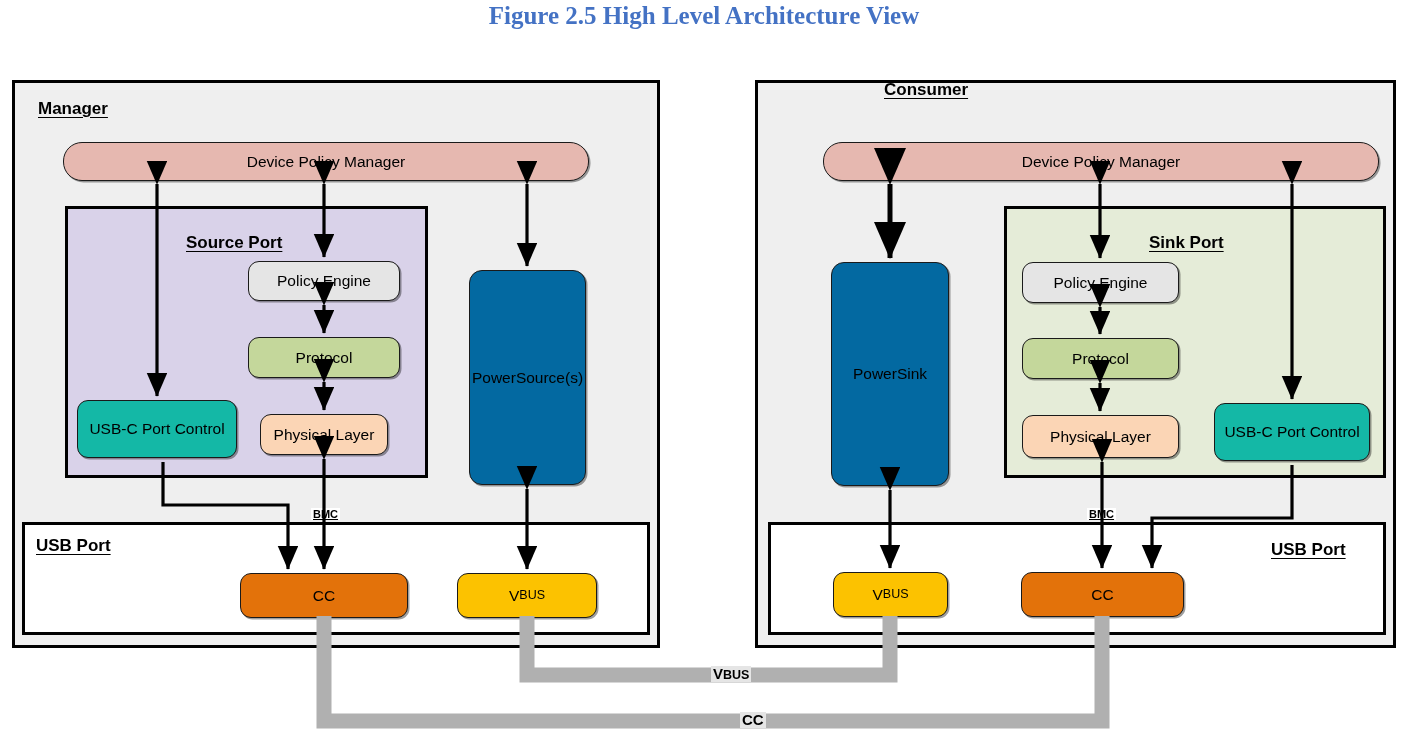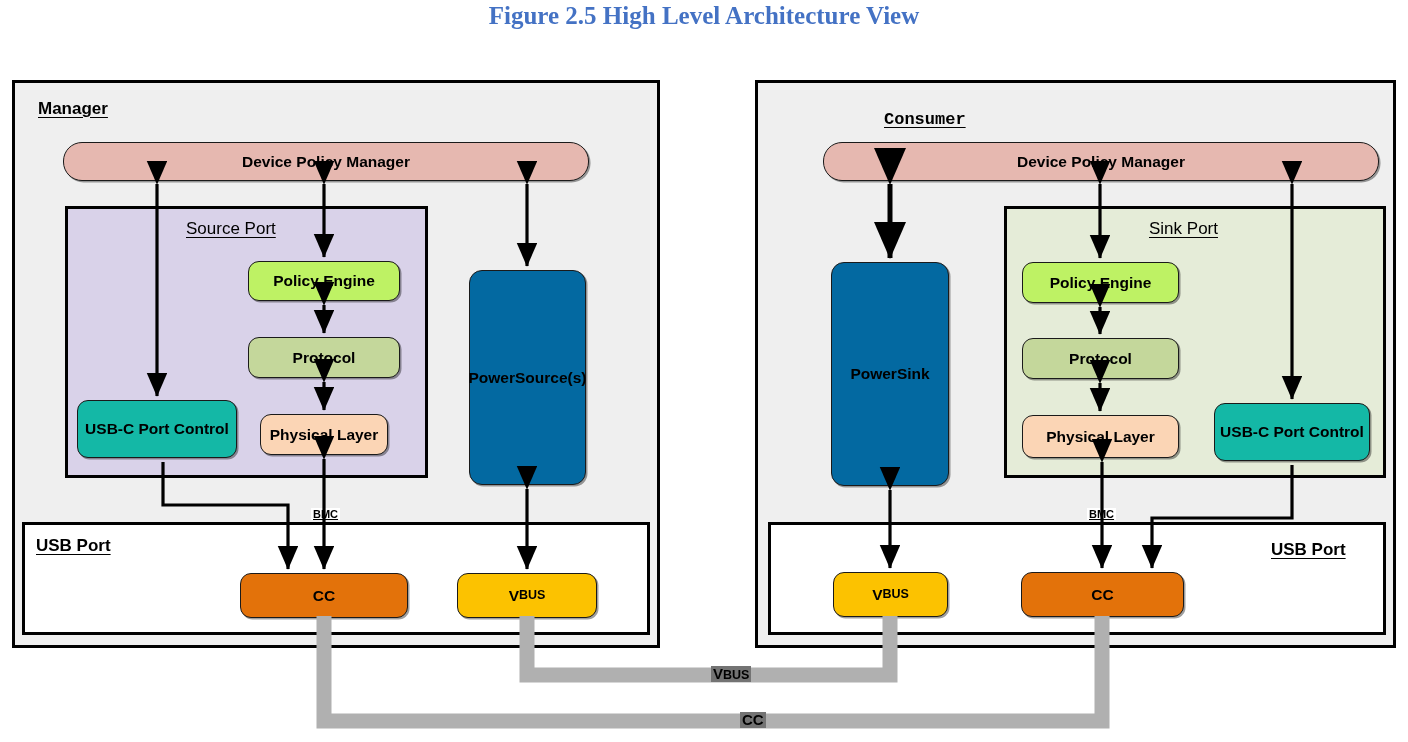--- a/index.html
+++ b/index.html
@@ -45,44 +45,45 @@
   .panel-title {
     position: absolute;
     font-size: 17px;
     font-weight: bold;
     color: #000;
     text-decoration: underline;
     text-underline-offset: 3px;
     white-space: nowrap;
   }
   #provider-title { left: 38px; top: 99px; }
-  #consumer-title { left: 884px; top: 110px; font-family: Liberation Mono, monospace; }
+  #consumer-title { left: 884px; top: 80px; }
 
   
   .port-box {
     position: absolute;
     border: 3px solid #000;
     box-sizing: border-box;
   }
   #source-port-box {
     left: 65px; top: 206px; width: 363px; height: 272px;
     background: #d9d2e9;
   }
   #sink-port-box {
     left: 1004px; top: 206px; width: 382px; height: 272px;
     background: #e5ecd8;
   }
   .port-title {
     position: absolute;
     font-size: 17px;
-    font-weight: normal;
+    font-weight: bold;
     text-decoration: underline;
     text-underline-offset: 3px;
     white-space: nowrap;
     color: #000;
+    margin-top: 14px;
   }
   #source-port-title { left: 186px; top: 219px; }
   #sink-port-title { left: 1149px; top: 219px; }
 
   
   .usb-port-box {
     position: absolute;
     background: #ffffff;
     border: 3px solid #000;
     box-sizing: border-box;
@@ -96,27 +97,27 @@
   .node {
     position: absolute;
     box-sizing: border-box;
     border: 1.6px solid #1a1a1a;
     border-radius: 11px;
     display: flex;
     align-items: center;
     justify-content: center;
     text-align: right;
     font-size: 15.5px;
-    font-weight: bold;
+    font-weight: normal;
     color: #000;
     line-height: 1.15;
     box-shadow: 1.5px 1.5px 0 rgba(0,0,0,0.38);
   }
   .node.dpm     { background: #e6b8b0; }
-  .node.pe      { background: #bef264; }
+  .node.pe      { background: #e5e5e5; }
   .node.proto   { background: #c4d79b; }
   .node.phy     { background: #fbd5b5; }
   .node.usbc    { background: #14b8a6; }
   .node.power   { background: #0369a1; }
   .node.cc      { background: #e3720a; }
   .node.vbus    { background: #fcc200; }
 
   
   #dpm-provider   { left: 63px;  top: 142px; width: 526px; height: 39px; border-radius: 19px; }
   #pe-provider    { left: 248px; top: 261px; width: 152px; height: 40px; }
@@ -157,21 +158,21 @@
     text-decoration: underline;
     padding: 0 2px;
     white-space: nowrap;
   }
   #bmc-provider { left: 311px; top: 508px; }
   #bmc-consumer { left: 1087px; top: 508px; }
 
   
   .cable-label {
     position: absolute;
-    background: #737373;
+    background: #e5e5e5;
     font-size: 15px;
     font-weight: bold;
     color: #000;
     padding: 0 2px;
     white-space: nowrap;
     line-height: 1.05;
   }
   #cable-label-vbus { left: 711px; top: 666px; }
   #cable-label-cc   { left: 740px; top: 712px; }
 

